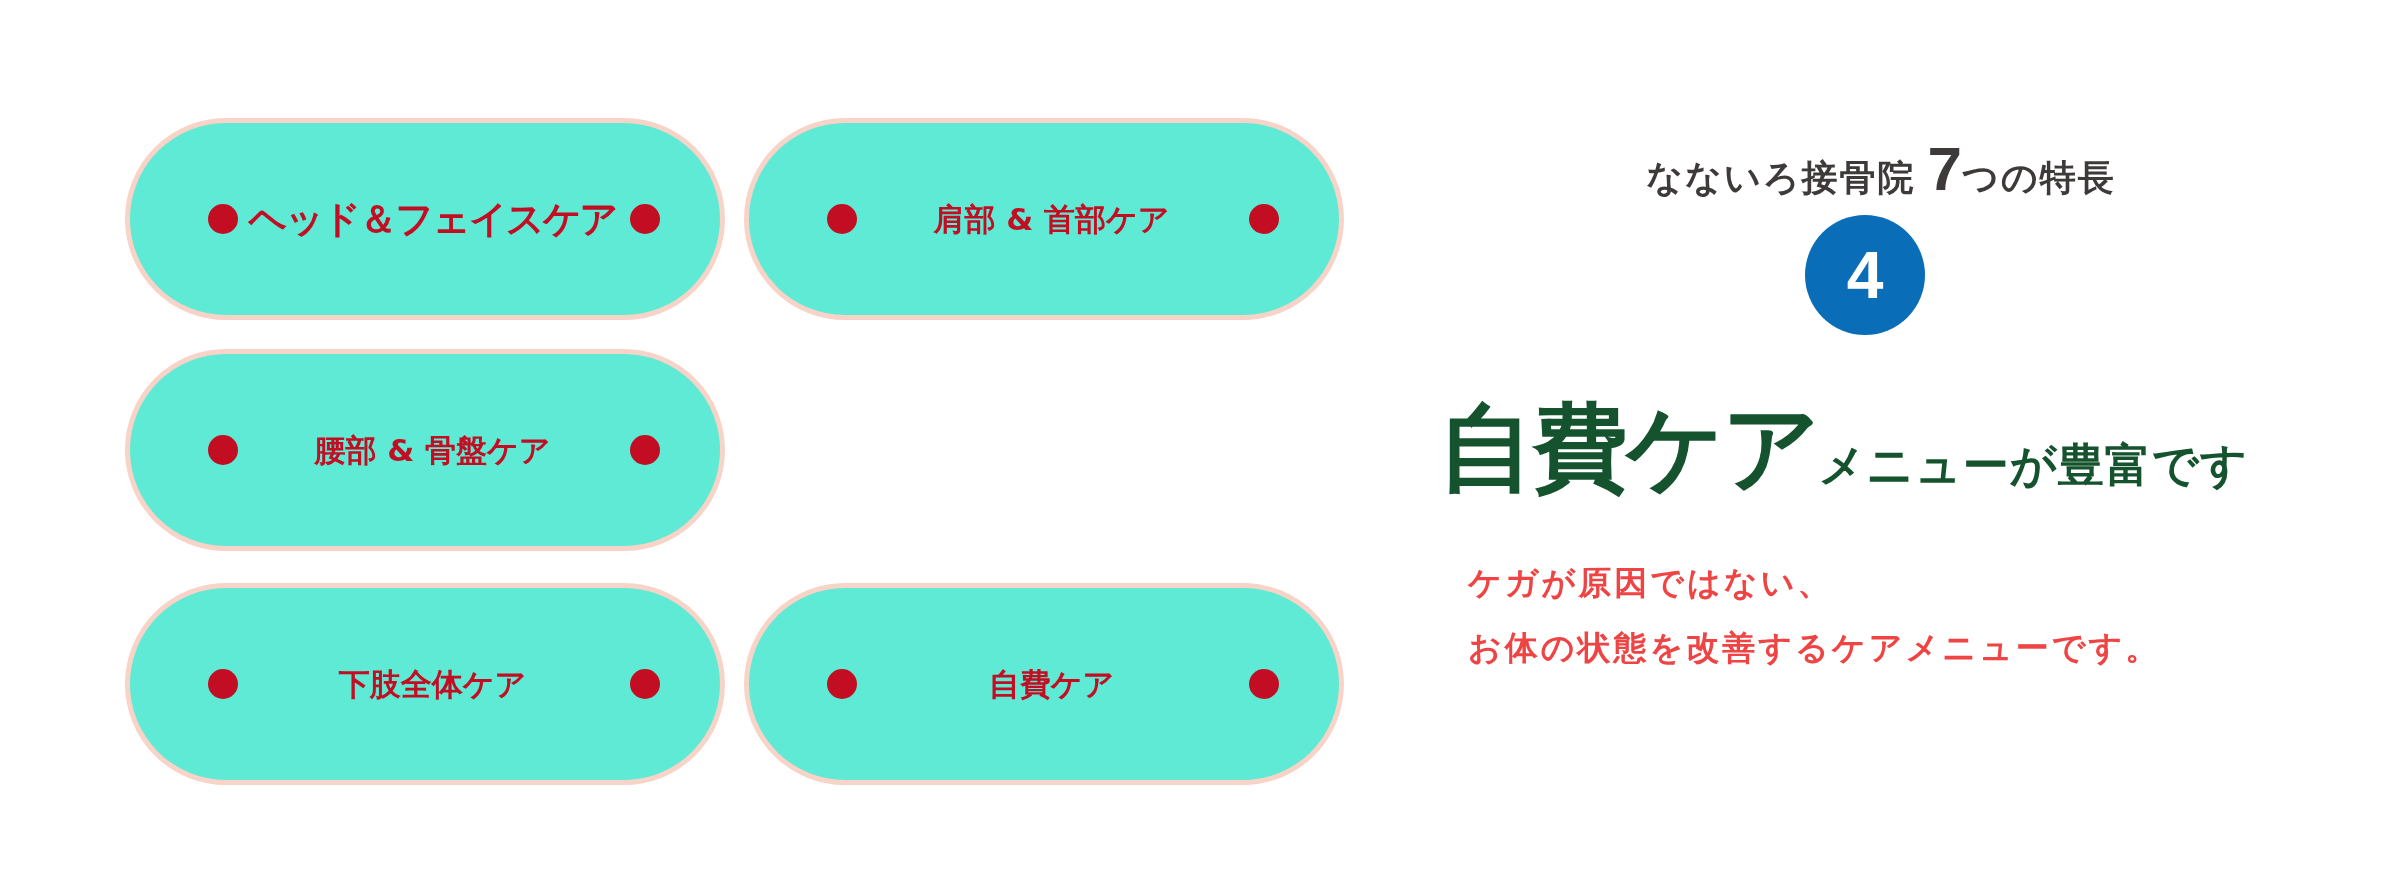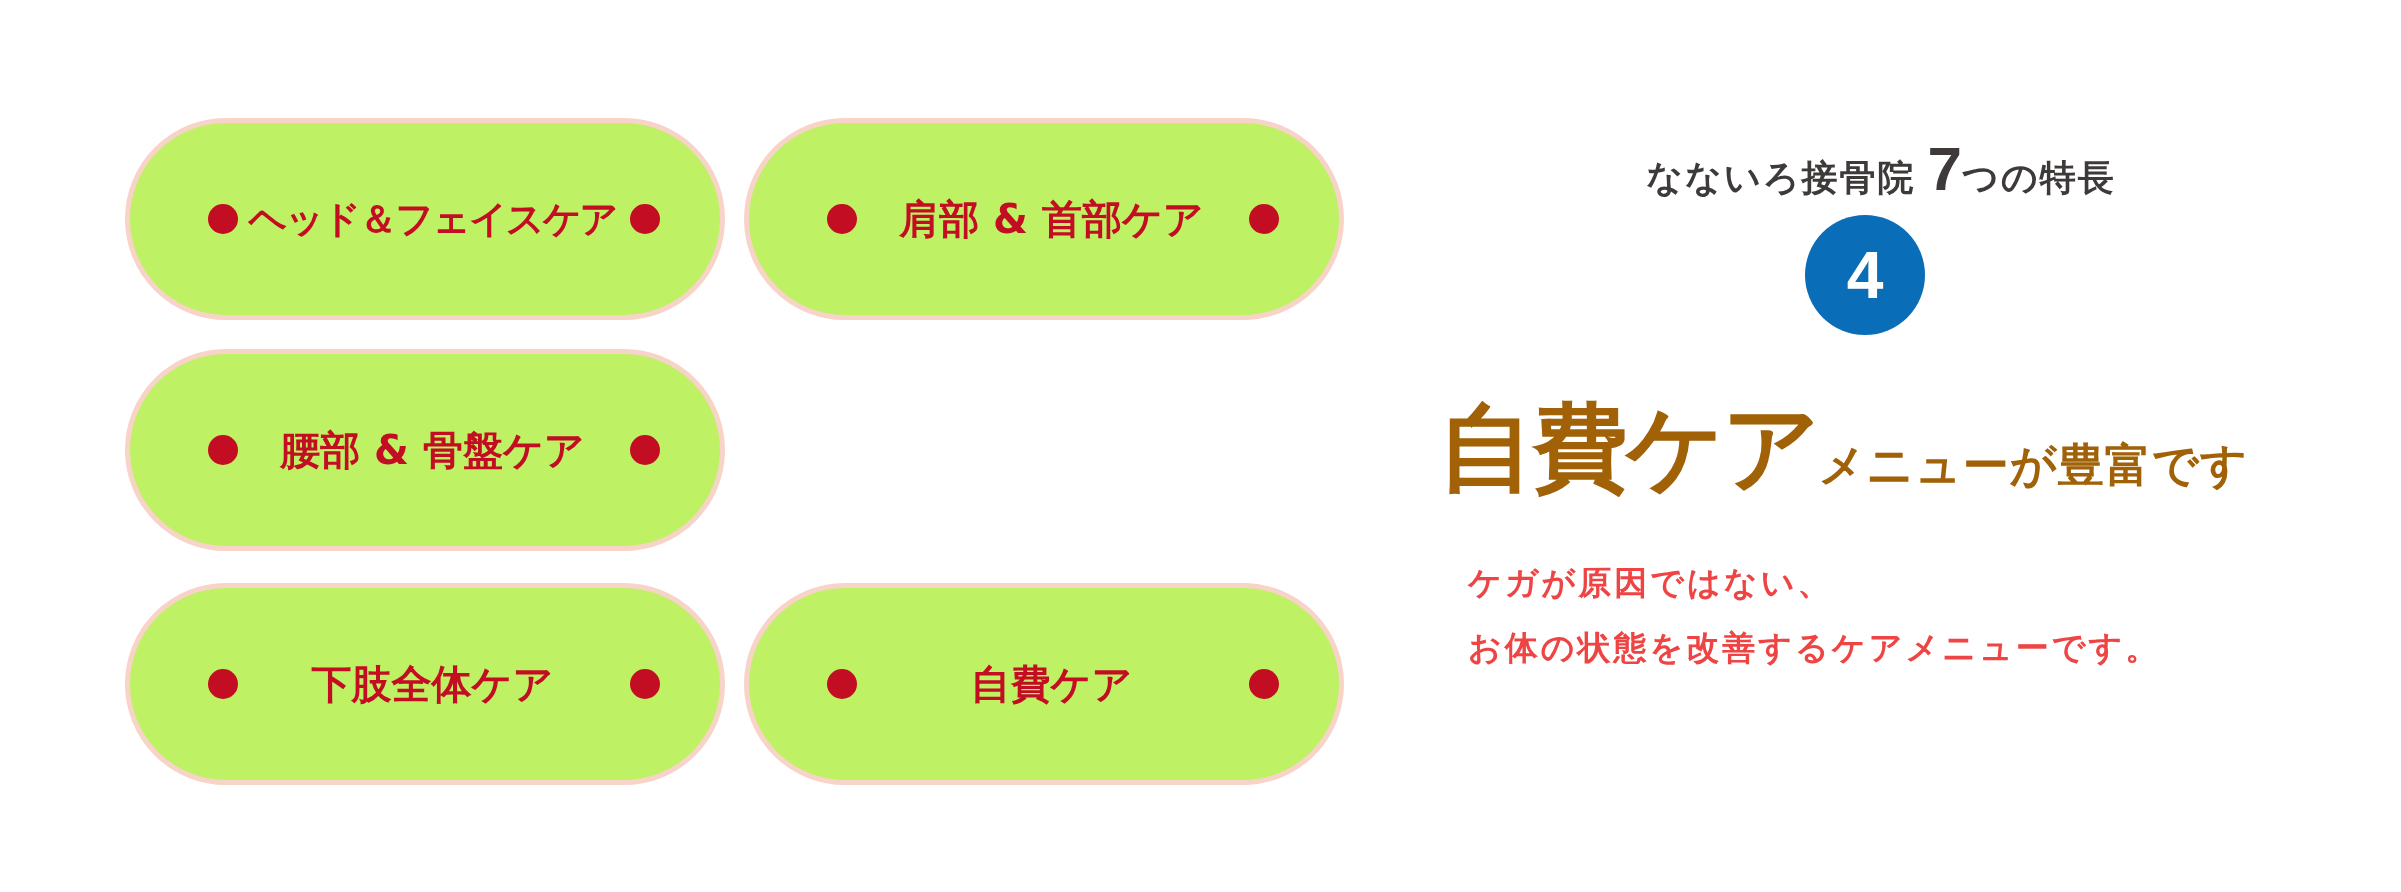--- a/index.html
+++ b/index.html
@@ -21,21 +21,21 @@
     width: 1220px;
     height: 663px;
   }
   .pill {
     position: absolute;
     width: 600px;
     height: 202px;
     box-sizing: border-box;
     border: 5px solid #f8d3c7;
     border-radius: 101px;
-    background: #bef264;
+    background: #5eead4;
   }
   .pill .dot {
     position: absolute;
     top: 50%;
     width: 30px;
     height: 30px;
     margin-top: -15px;
     border-radius: 50%;
     background: #c30d23;
   }
@@ -43,21 +43,21 @@
   .pill .dot.right { right: 60px; }
   .pill .label {
     position: absolute;
     left: 110px;
     right: 95px;
     top: 50%;
     transform: translateY(-50%);
     text-align: center;
     color: #c30d23;
     font-weight: bold;
-    font-size: 40px;
+    font-size: 31px;
     line-height: 48px;
     white-space: nowrap;
     letter-spacing: 0px;
   }
   .pill.c0 { left: 0px; }
   .pill.c1 { left: 619px; }
   .pill.r0 { top: 0px; }
   .pill.r1 { top: 231px; }
   .pill.r2 { top: 465px; }
   .pill .label.tight { letter-spacing: -2px; font-size: 38px; }
@@ -105,21 +105,21 @@
     font-weight: bold;
     font-size: 66px;
     line-height: 120px;
     text-align: center;
   }
   .title {
     position: absolute;
     left: 38px;
     top: 385px;
     white-space: nowrap;
-    color: #a16207;
+    color: #14532d;
     font-weight: bold;
     text-align: center;
   }
   .title .big {
     font-size: 96px;
     letter-spacing: -2px;
     vertical-align: baseline;
   }
   .title .small {
     font-size: 46px;

